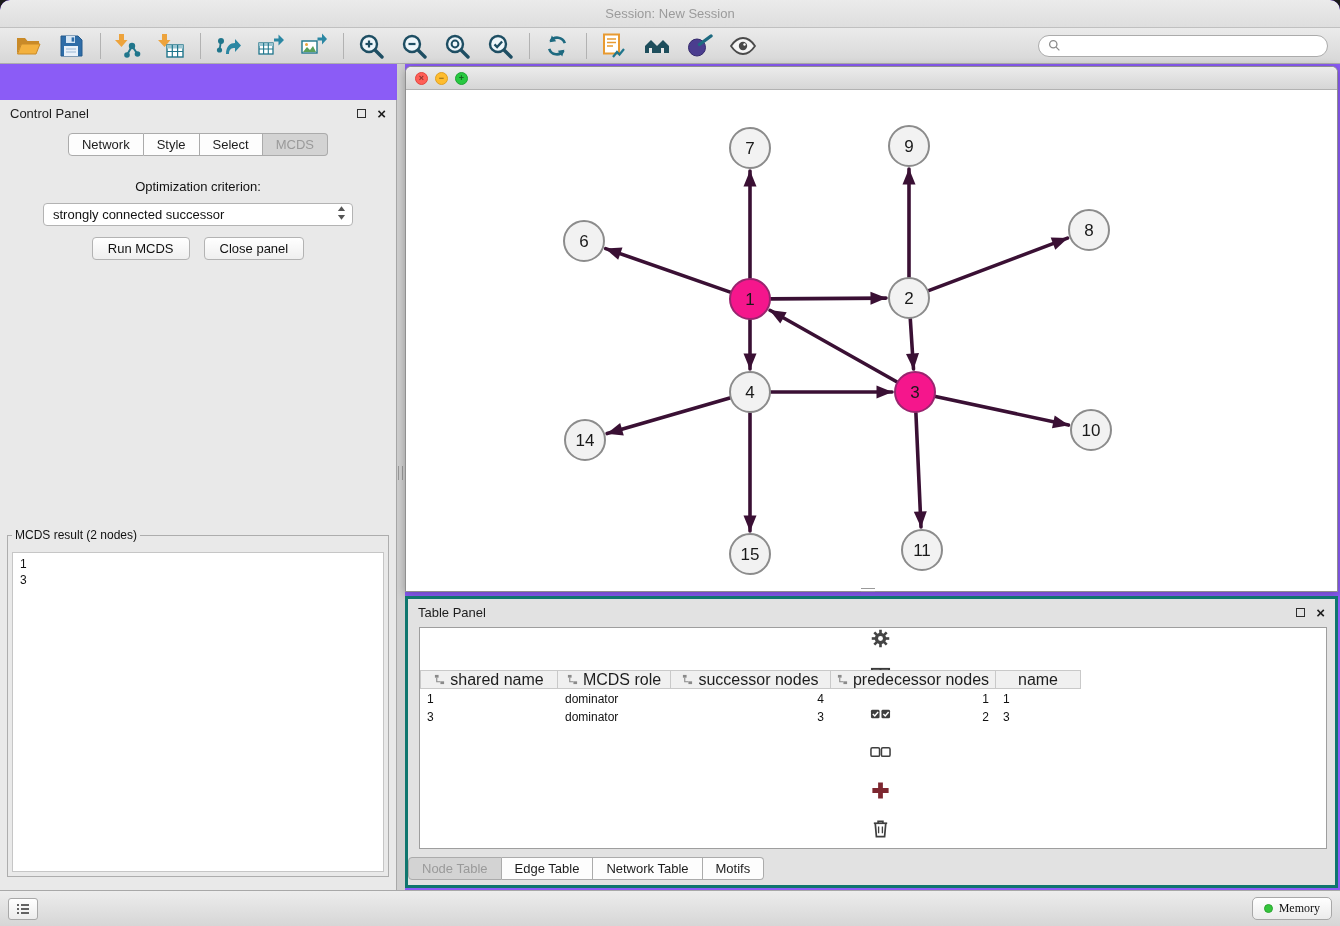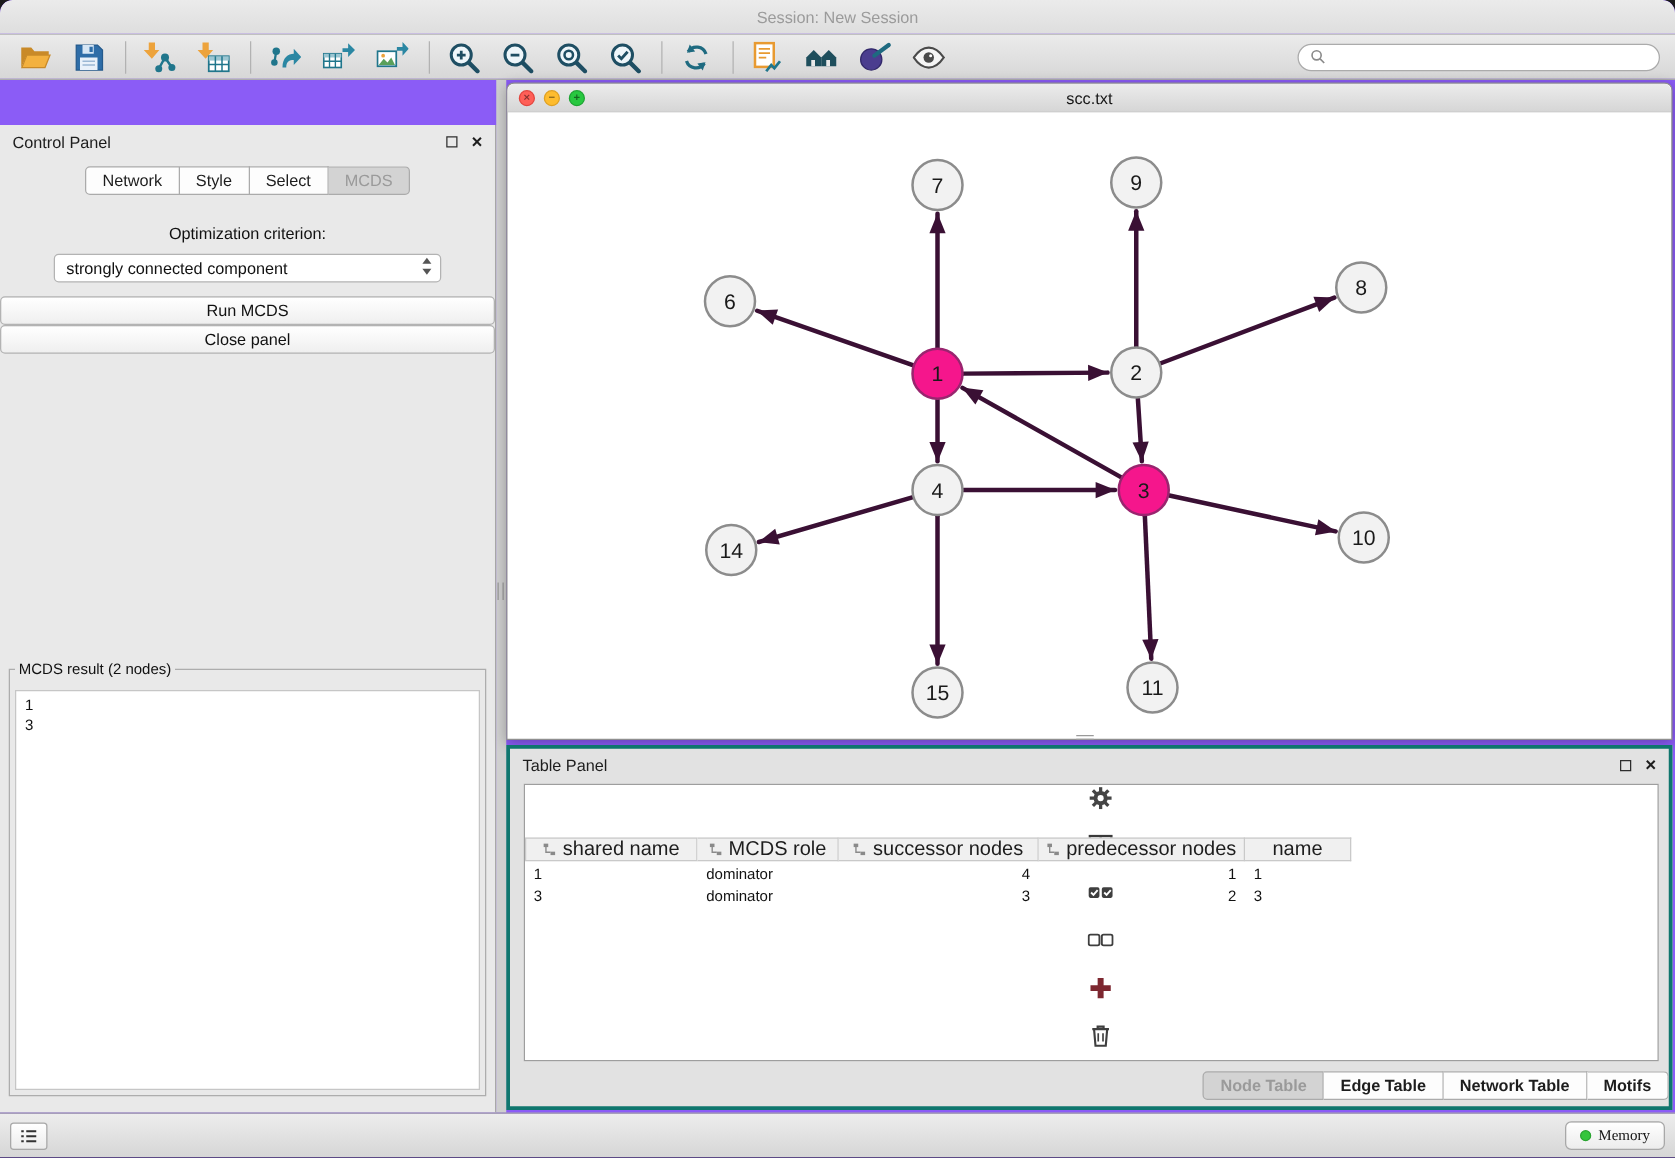--- a/index.html
+++ b/index.html
@@ -40,21 +40,21 @@
   .seg .tab.active { background:#d3d3d3; color:#9a9a9a; }
 
   
   .control-panel { position:absolute; left:0; top:64px; width:397px; bottom:36px;
                    background:#e9e9e9; border-right:1px solid #a8a8a8;margin-top:36px; }
   .cp-tabs { text-align:center; margin-top:7px; }
   .cp-opt-label { text-align:center; margin-top:23px; font-size:13px; color:#111; }
   .cp-select { margin:9px auto 0; width:310px; height:23px; background:#fff; border:1px solid #b3b3b3;
                border-radius:4px; display:flex; align-items:center; justify-content:space-between;
                padding:0 6px 0 9px; font-size:13px; color:#111; }
-  .cp-buttons { margin-top:11px; display:flex; justify-content:center; gap:0;flex-direction:column; }
+  .cp-buttons { margin-top:11px; display:flex; justify-content:center; gap:14px; }
   .mac-btn { font-family:inherit; font-size:13px; height:23px; padding:0 15px; color:#111;
              background:linear-gradient(#ffffff,#efefef); border:1px solid #b3b3b3; border-radius:4px; }
   .result-fieldset { position:absolute; left:7px; right:7px; top:428px; bottom:13px;
                      border:1px solid #adadad; background:#e9e9e9; }
   .result-fieldset legend { font-size:12px; color:#111; margin-left:4px; padding:0 3px; }
   .result-box { position:absolute; left:4px; right:4px; top:10px; bottom:4px; background:#fff;
                 border:1px solid #c6c6c6; font-size:12px; color:#111; padding:3px 7px; line-height:16px;
                 overflow:hidden; }
 
   .splitter { position:absolute; left:397px; width:8px; top:64px; bottom:36px; background:#cfcfcf; }
@@ -88,21 +88,21 @@
   .ticon2 svg { width:21px; height:21px; display:block; }
   .fx { font-family:"DejaVu Serif",serif; font-style:italic; font-size:17px; color:#b0b0b0; }
   .thead { display:flex; margin-top:4px; }
   .th { display:flex; align-items:center; justify-content:center; gap:5px; height:19px;
         background:#f0f0f0; border:1px solid #c9c9c9; border-left:none; font-size:16px; color:#1d1d1d; }
   .th:first-child { border-left:1px solid #c9c9c9; }
   .trow { display:flex; font-size:12px; color:#111; height:16px; align-items:center; margin-top:2px; }
   .td { padding:0 7px; overflow:hidden; white-space:nowrap; }
   .c0 { width:138px; } .c1 { width:113px; } .c2 { width:160px; } .c3 { width:165px; } .c4 { width:85px; }
   .num { text-align:right; }
-  .tp-tabs { position:absolute; bottom:5px; left:0; right:0; text-align:right;font-weight:bold; }
+  .tp-tabs { position:absolute; bottom:5px; left:0; right:0; text-align:left; }
 
   
   .statusbar { position:absolute; left:0; right:0; bottom:0; height:36px;
                background:linear-gradient(#ededed,#d6d6d6); border-top:1px solid #a8a8a8;
                display:flex; align-items:center; justify-content:space-between; padding:0 8px;font-family:Liberation Serif, serif; }
   .sb-btn { width:30px; height:22px; background:linear-gradient(#fff,#ececec); border:1px solid #a8a8a8;
             border-radius:3px; display:inline-flex; align-items:center; justify-content:center; }
   .memory-btn { height:23px; background:linear-gradient(#fff,#ececec); border:1px solid #a8a8a8;
                 border-radius:5px; display:inline-flex; align-items:center; gap:6px; padding:0 11px;
                 font-size:12px; color:#111; }
@@ -272,21 +272,21 @@
     <div class="cp-tabs">
       <div class="seg">
         <span class="tab">Network</span>
         <span class="tab">Style</span>
         <span class="tab">Select</span>
         <span class="tab active">MCDS</span>
       </div>
     </div>
     <div class="cp-opt-label">Optimization criterion:</div>
     <div class="cp-select">
-      <span>strongly connected component</span>
+      <span>strongly connected successor</span>
       <span>
         <svg width="9" height="16" viewBox="0 0 10 17">
             <path d="M5 1L9 6.3H1z" fill="#555"></path>
             <path d="M5 16L9 10.7H1z" fill="#555"></path>
           </svg>
       </span>
     </div>
     <div class="cp-buttons">
       <button class="mac-btn">Run MCDS</button>
       <button class="mac-btn">Close panel</button>
@@ -308,21 +308,20 @@
     <div class="nw-titlebar">
       <span class="tl red">
           <i>×</i>
         </span>
       <span class="tl yellow">
           <i>−</i>
         </span>
       <span class="tl green">
           <i>+</i>
         </span>
-      <div class="nw-title">scc.txt</div>
     </div>
     <svg class="net-canvas" width="931" height="501" viewBox="0 0 931 501">
         <defs>
           <marker id="ah" markerUnits="userSpaceOnUse" markerWidth="20" markerHeight="16" refX="16" refY="8" orient="auto">
             <path d="M0.5,1.5 L16.5,8 L0.5,14.5 Z" fill="#3a1034"></path>
           </marker>
         </defs>
         <line x1="344.0" y1="188.0" x2="344.0" y2="81.0" stroke="#3a1034" stroke-width="3.6" stroke-linecap="round" marker-end="url(#ah)"></line>
         <line x1="324.2" y1="202.1" x2="199.7" y2="158.6" stroke="#3a1034" stroke-width="3.6" stroke-linecap="round" marker-end="url(#ah)"></line>
         <line x1="365.0" y1="208.9" x2="480.0" y2="208.1" stroke="#3a1034" stroke-width="3.6" stroke-linecap="round" marker-end="url(#ah)"></line>

